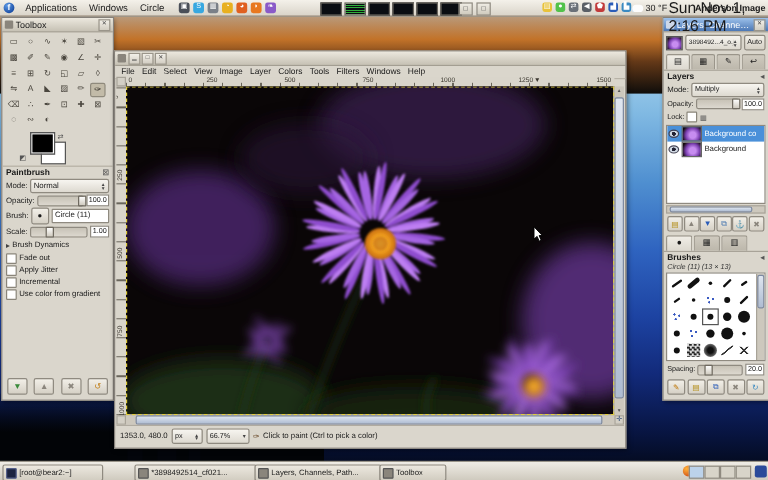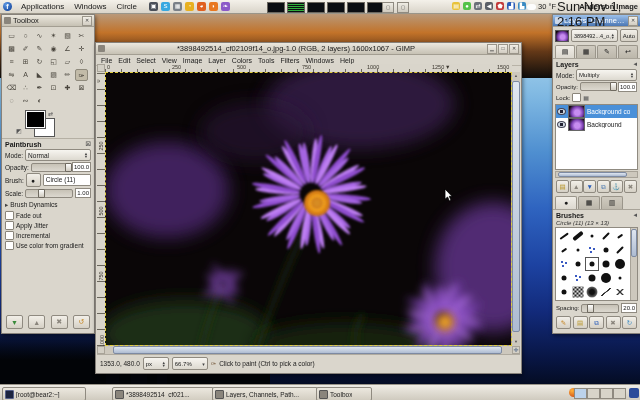--- a/index.html
+++ b/index.html
@@ -324,21 +324,20 @@
       <span class="sbtn" style="color: rgb(58, 138, 58);">▼</span>
       <span class="sbtn" style="color: rgb(138, 133, 124);">▲</span>
       <span class="sbtn" style="color: rgb(138, 133, 124);">✖</span>
       <span class="sbtn" style="color: rgb(194, 128, 26);">↺</span>
     </div>
 </div>
 
 <div id="gwin" class="win">
   <div class="tbar">
     <span class="ticon"></span>
-    <span class="ttl" style="text-align:center">*3898492514_cf02109f14_o.jpg-1.0 (RGB, 2 layers) 1600x1067 - GIMP</span>
     <span id="gwb" style="display:flex;gap:1px">
         <span class="wb">▁</span>
         <span class="wb">□</span>
         <span class="wb">✕</span>
       </span>
   </div>
   <div id="gmenu">
       <span class="gmenu">File</span>
       <span class="gmenu">Edit</span>
       <span class="gmenu">Select</span>

